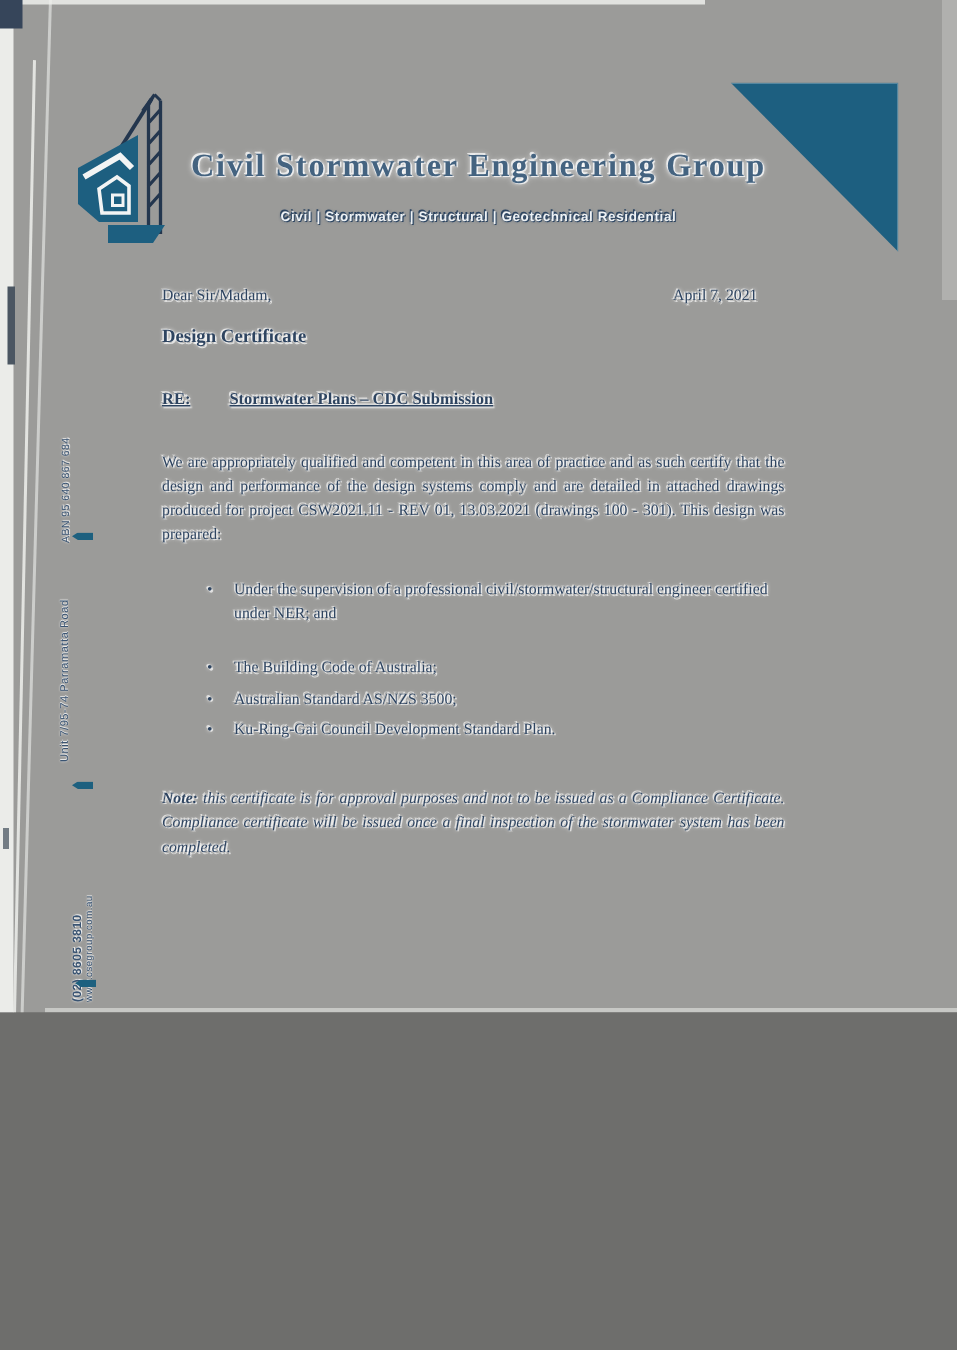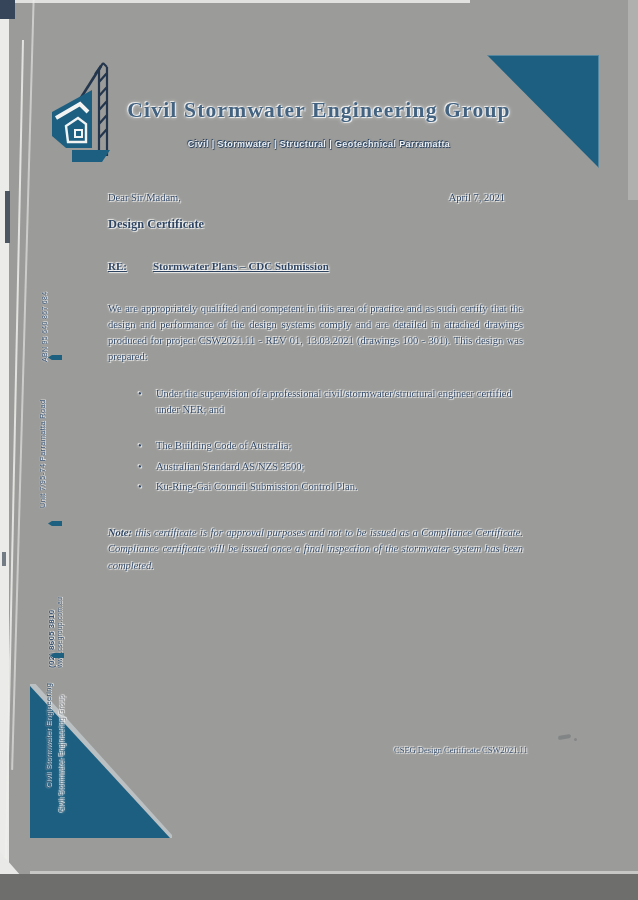--- a/index.html
+++ b/index.html
@@ -1,16 +1,16 @@
 <!DOCTYPE html>
 <html><head>
 <meta charset="utf-8">
 <style>
   html,body{margin:0;padding:0;background:#6e6e6c;}
-  .page{position:relative;width:638px;height:874px;background:#9b9b99;overflow:hidden;
+  .page{position:relative;width:638px;height:675px;background:#9b9b99;overflow:hidden;
         font-family:"Liberation Serif","DejaVu Serif",serif;}
   
   .t{color:#2e4460;
      text-shadow:0 0 1px #fff,0 0 3px rgba(255,255,255,.95),1px 1px 0 rgba(255,255,255,.65),-1px -1px 0 rgba(255,255,255,.65);}
   
   .edge-left{position:absolute;left:0;top:0;width:9px;height:900px;background:#ebece9;}
   .edge-top{position:absolute;left:0;top:0;width:470px;height:3px;background:#e9eae7;opacity:.9;}
   .edge-bottom{position:absolute;left:30px;bottom:0;width:608px;height:3px;background:#dfe0dd;opacity:.65;}
   .streak{position:absolute;background:rgba(238,240,236,.85);}
   .streak.a{left:13px;top:40px;width:2px;height:860px;transform:rotate(1.2deg);}
@@ -101,21 +101,21 @@
 
     <polygon points="10,52 50,30 50,88 24,88 10,76" fill="#1d5f80"></polygon>
     <path d="M14 58 L38 44 L46 52" stroke="#f2f4f4" stroke-width="4" fill="none"></path>
     <path d="M24 66 L36 58 L44 64 L44 82 L26 82 Z" stroke="#f2f4f4" stroke-width="2.4" fill="none"></path>
     <rect x="33" y="70" width="7" height="7" fill="none" stroke="#f2f4f4" stroke-width="2"></rect>
 
     <polygon points="30,90 68,90 60,102 30,102" fill="#1d5f80"></polygon>
   </svg>
 
   <div class="company">Civil Stormwater Engineering Group</div>
-  <div class="tagline">Civil | Stormwater | Structural | Geotechnical Parramatta</div>
+  <div class="tagline">Civil | Stormwater | Structural | Geotechnical Residential</div>
 
   <div class="vtext v-abn">ABN 95 640 867 684</div>
   <div class="vtext v-addr">Unit 7/95-74 Parramatta Road</div>
   <div class="vtext v-contact">
     <div class="ph">(02) 8605 3810</div>
     <div class="web">www.csegroup.com.au</div>
   </div>
   <div class="vtext v-brand">Civil Stormwater Engineering</div>
   <div class="teal-dash d1"></div>
   <div class="teal-dash d2"></div>
@@ -146,21 +146,21 @@
       <li>
         <span class="blt">•</span>
         <span>The Building Code of Australia;</span>
       </li>
       <li>
         <span class="blt">•</span>
         <span>Australian Standard AS/NZS 3500;</span>
       </li>
       <li>
         <span class="blt">•</span>
-        <span>Ku-Ring-Gai Council Submission Control Plan.</span>
+        <span>Ku-Ring-Gai Council Development Standard Plan.</span>
       </li>
     </ul>
 
 
     <p class="note"><span class="nl">Note:</span><span> this certificate is for approval purposes and not to be issued as a Compliance Certificate. Compliance certificate will be issued once a final inspection of the stormwater system has been completed.</span>
     </p>
   </div>
 
   <div class="footer-ref t">CSEG Design Certificate CSW2021.11</div>
 

